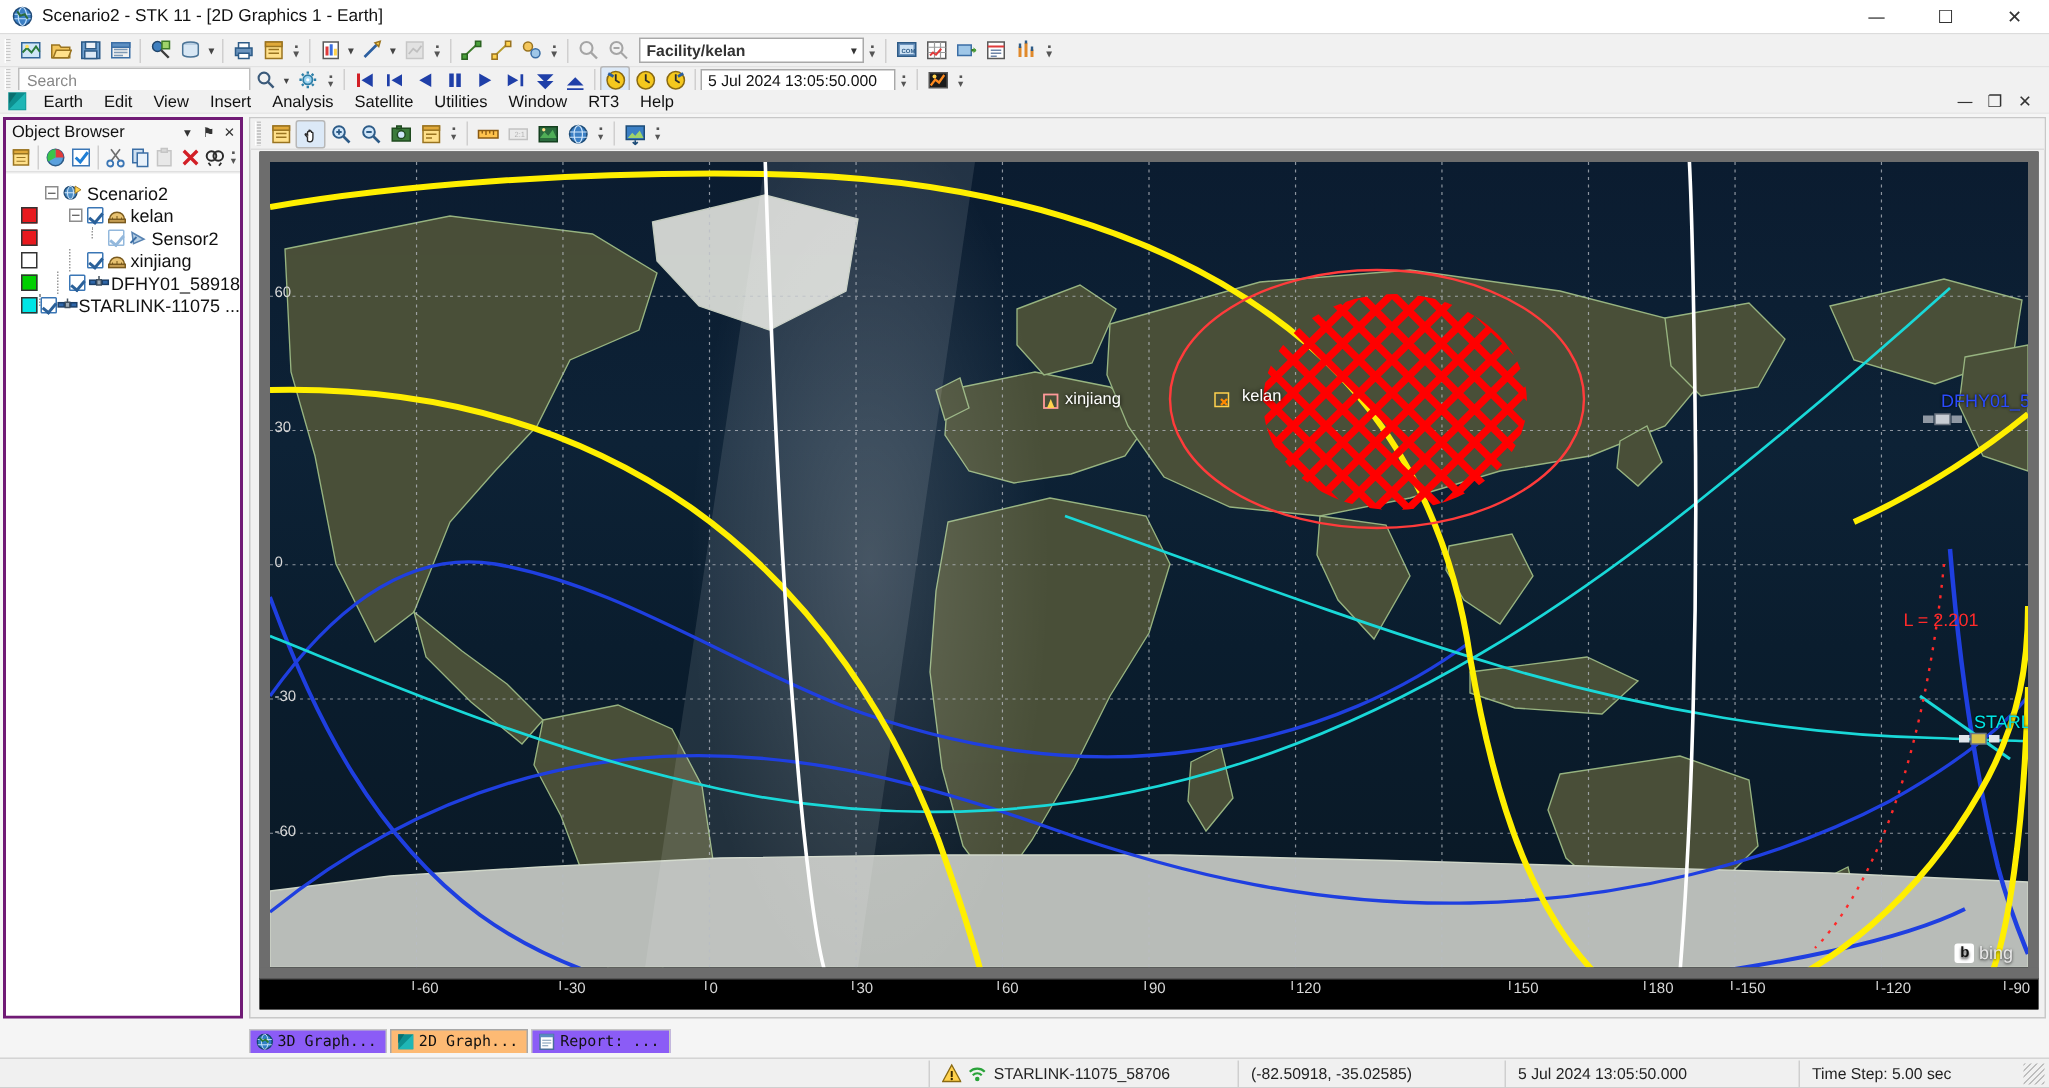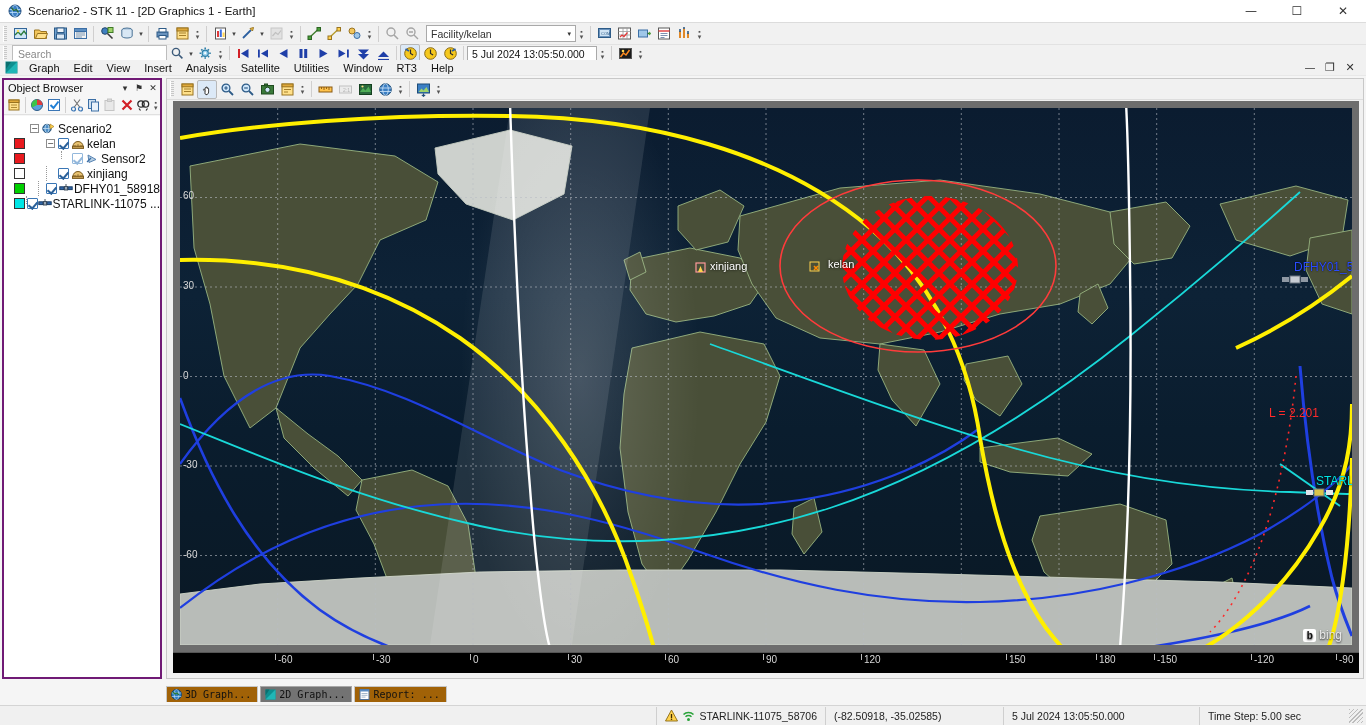--- a/index.html
+++ b/index.html
@@ -26,21 +26,21 @@
   .win-btn {
     width: 46px; height: 23px; display: flex; align-items: center; justify-content: center;
     font-size: 12px; color: #333; font-family: "DejaVu Sans", sans-serif;
   }
 
   
   .toolbar-row {
     position: absolute; left:0; width:1366px; background:#f1f1f1;
     display:flex; align-items:center; border-bottom:1px solid #e2e2e2;
   }
-  #tbrow1 { top:23px; height:22px; }
+  #tbrow1 { top:23px; height:22px;font-weight:bold; }
   #tbrow2 { top:45px; height:18px; }
 
   .grip {
     width:4px; height:16px; margin:0 3px;
     background: repeating-linear-gradient(to bottom, #c8c8c8 0 1px, transparent 1px 2px);
     border-left:1px solid #fff;
   }
   .tb-sep { width:1px; height:16px; background:#d0cfcf; margin:0 3px; }
   .tbbtn {
     width:20px; height:19px; display:flex; align-items:center; justify-content:center;
@@ -183,23 +183,23 @@
 
   
   .bottom-tabs {
     position:absolute; top:684px; left:166px; width:1198px; height:18px;
     display:flex; align-items:flex-end; gap:2px;
   }
   .btab {
     height:16px; display:flex; align-items:center; gap:3px;
     padding:0 6px 0 4px; font-size:10px;
     font-family:"DejaVu Sans Mono", monospace;
-    background:#a16207; border:1px solid #c5c5c5; border-bottom:none; color:#111;
-  }
-  .btab.sel { background:#737373; border-color:#a8a8a8;align-items:center; }
+    background:#8b5cf6; border:1px solid #c5c5c5; border-bottom:none; color:#111;
+  }
+  .btab.sel { background:#fdba74; border-color:#a8a8a8;align-items:center; }
 
   
   .statusbar {
     position:absolute; bottom:0; left:0; width:1366px; height:20px;
     background:#f0f0f0; border-top:1px solid #d4d4d4;
     display:flex; align-items:center; font-size:10.5px; color:#222;
   }
   .sb-cell {
     height:18px; display:flex; align-items:center; gap:4px; padding:0 8px;
     border-left:1px solid #cfcfcf;
@@ -529,21 +529,21 @@
   </div>
 
   <div class="menubar">
     <span style="width:22px;display:flex;align-items:center;justify-content:center;">
       <svg width="13" height="13" viewBox="0 0 13 13">
           <rect x="0.5" y="0.5" width="12" height="12" fill="#0d8f8f"></rect>
           <path d="M1 12L12 1v11z" fill="#1fb6b6"></path>
           <path d="M1 1h5L1 8z" fill="#0b6f6f"></path>
         </svg>
     </span>
-    <div class="menu-item"><span>Graph</span></div>
+    <div class="menu-item"><span>Earth</span></div>
     <div class="menu-item"><span>Edit</span></div>
     <div class="menu-item"><span>View</span></div>
     <div class="menu-item"><span>Insert</span></div>
     <div class="menu-item"><span>Analysis</span></div>
     <div class="menu-item"><span>Satellite</span></div>
     <div class="menu-item"><span>Utilities</span></div>
     <div class="menu-item"><span>Window</span></div>
     <div class="menu-item"><span>RT3</span></div>
     <div class="menu-item"><span>Help</span></div>
     <div class="mdi-btns">
@@ -1063,19 +1063,19 @@
       </span>
       <span style="display:flex">
         <svg width="13" height="13">
             <path d="M1.5 5.5a7 7 0 0 1 10 0" fill="none" stroke="#2aa33a" stroke-width="1.5"></path>
             <path d="M3.5 7.8a4.2 4.2 0 0 1 6 0" fill="none" stroke="#2aa33a" stroke-width="1.4"></path>
             <circle cx="6.5" cy="10.4" r="1.5" fill="#2aa33a"></circle>
           </svg>
       </span>
       <span>STARLINK-11075_58706</span>
     </div>
-    <div class="sb-cell" style="min-width:178px;">(-82.50918, -35.02585)</div>
+    <div class="sb-cell" style="min-width:178px;margin-left:37px;">(-82.50918, -35.02585)</div>
     <div class="sb-cell" style="min-width:196px;">5 Jul 2024 13:05:50.000</div>
     <div class="sb-cell" style="min-width:150px;">Time Step: 5.00 sec</div>
     <div class="grip-corner"></div>
   </div>
 
 </div>
 
 </body></html>

